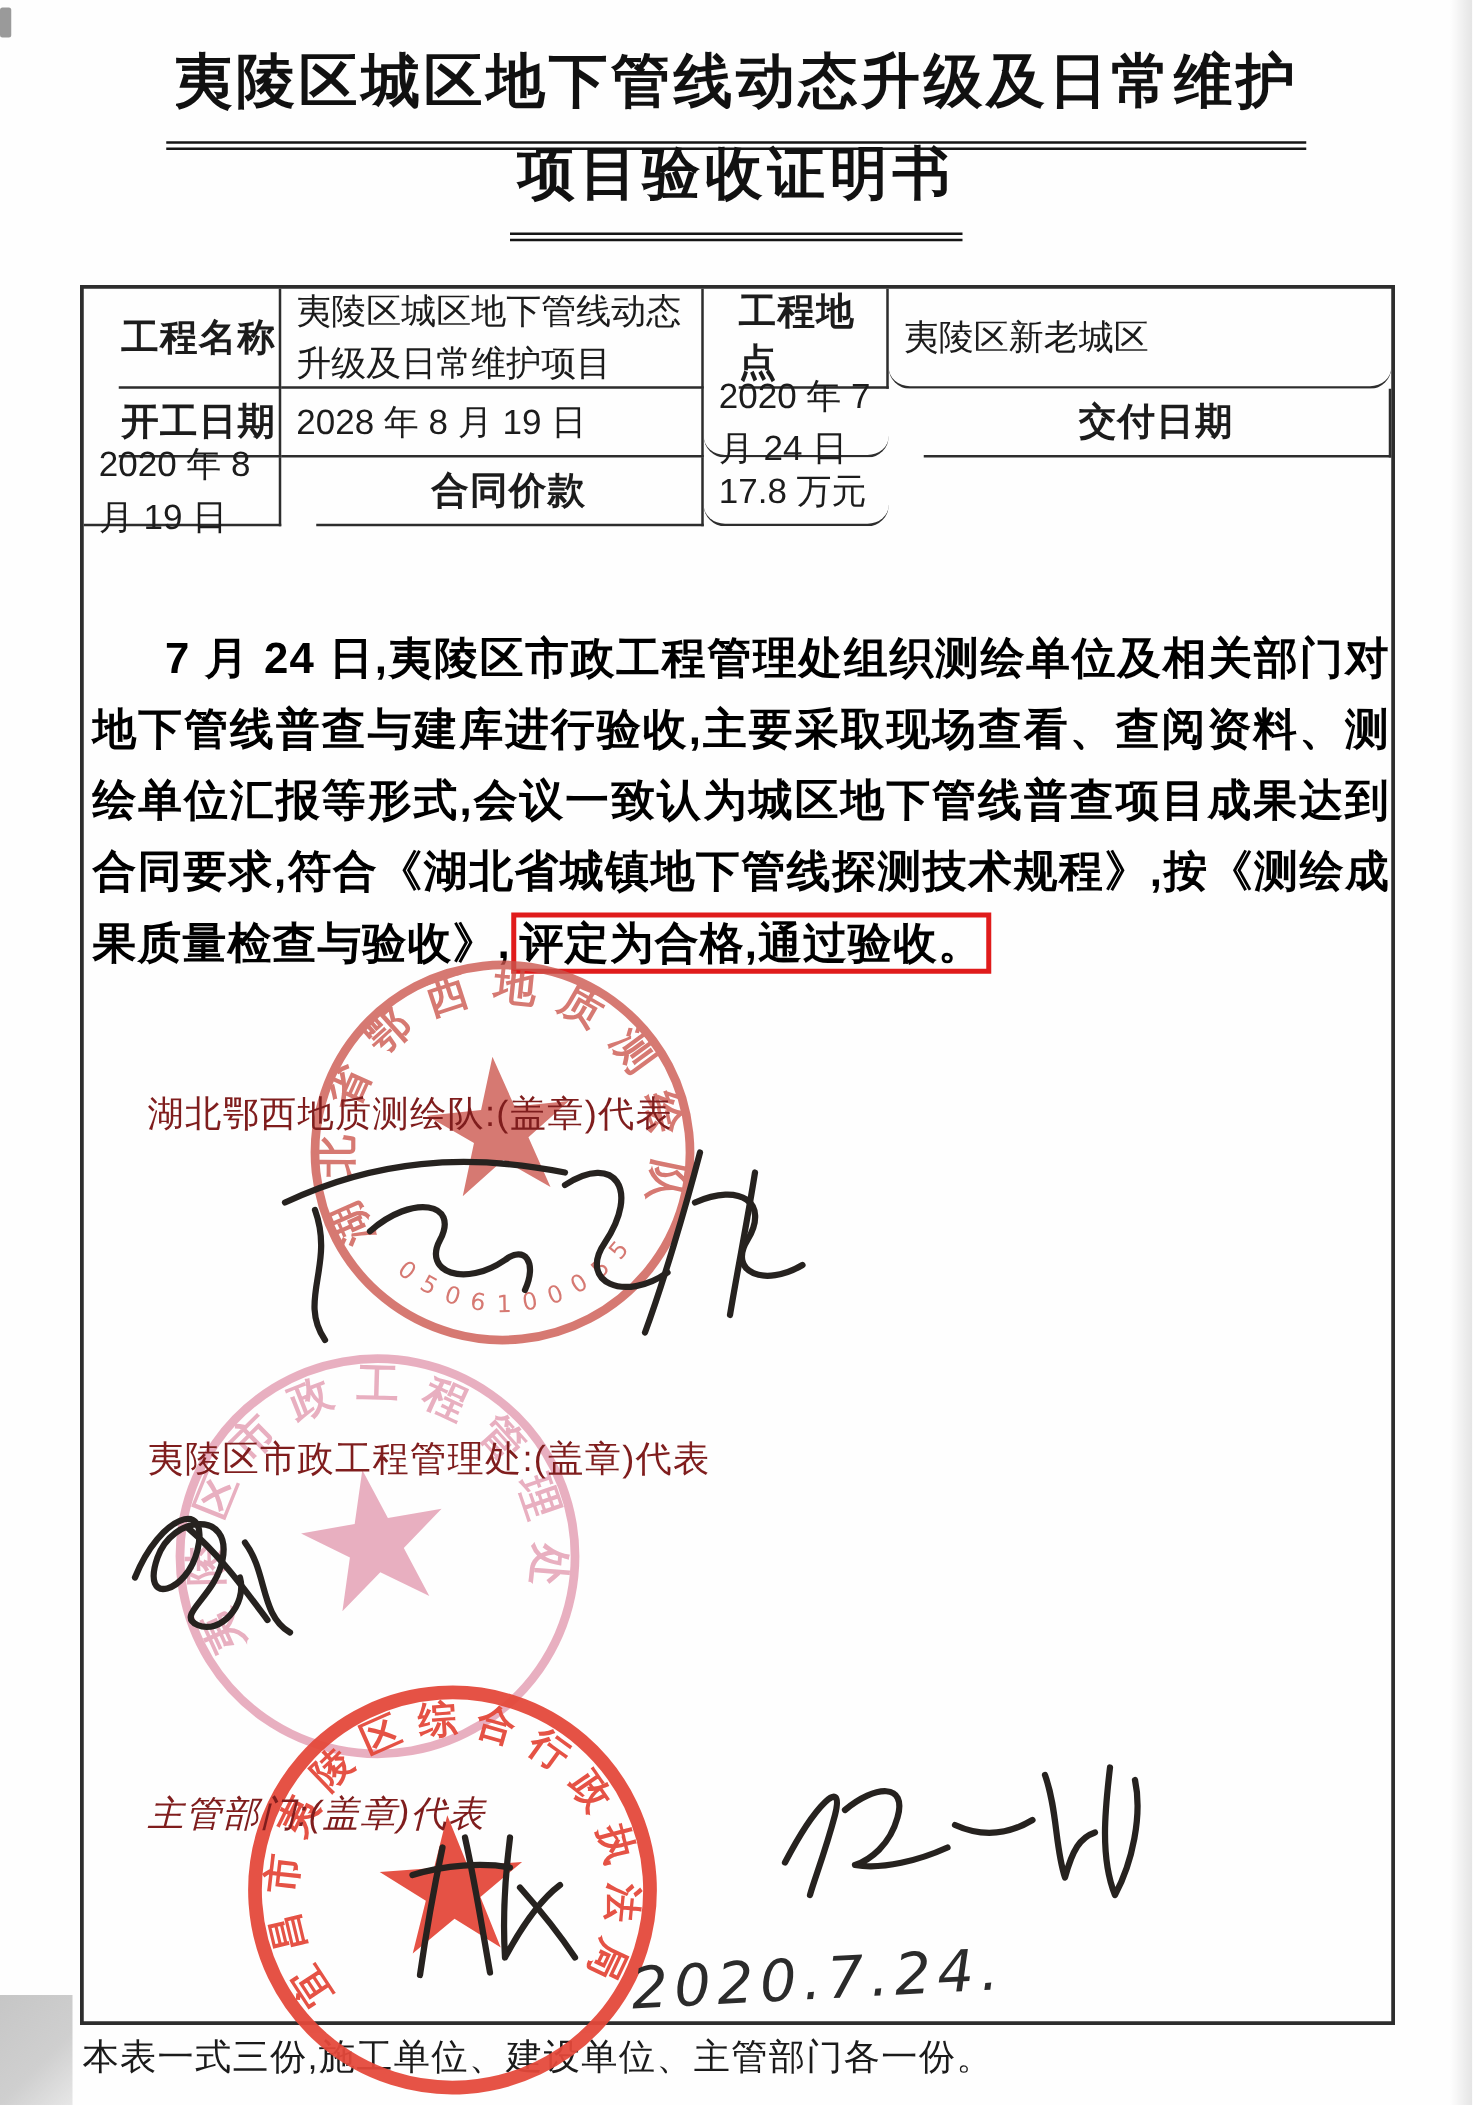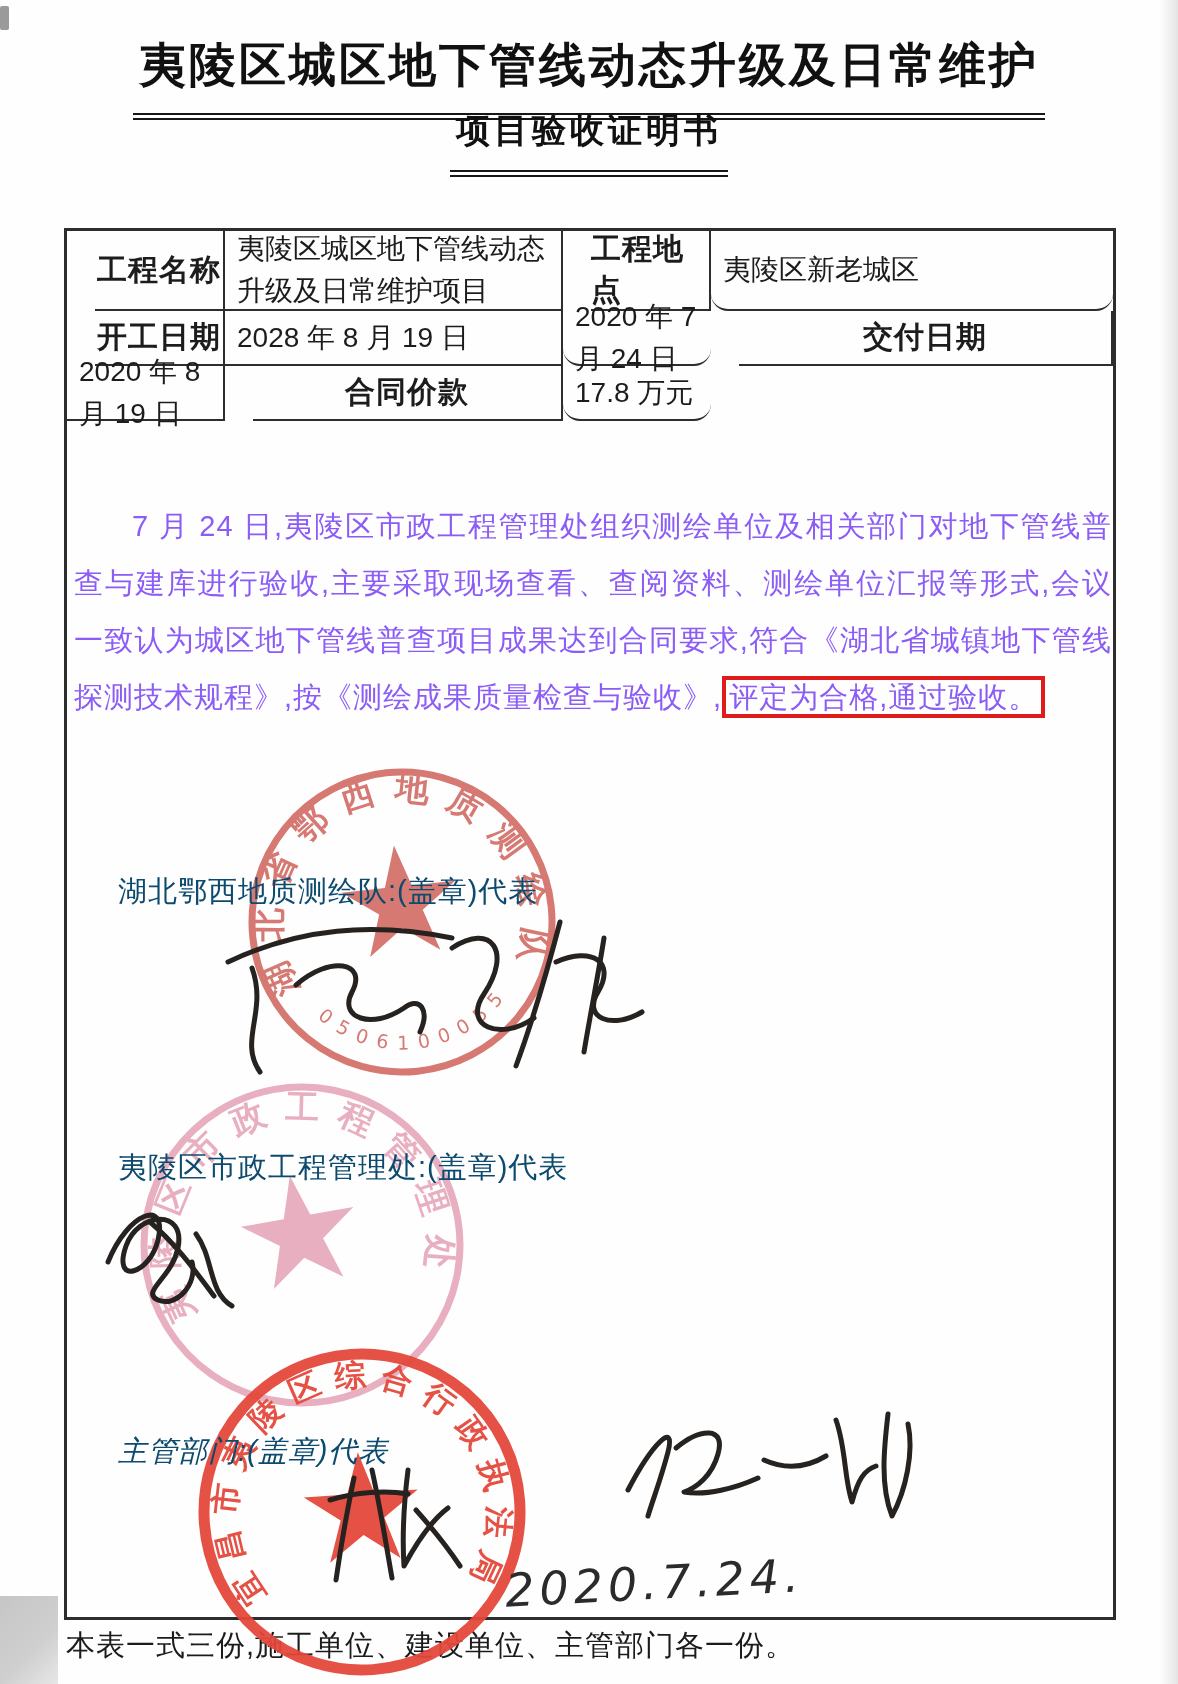--- a/index.html
+++ b/index.html
@@ -9,42 +9,42 @@
   
   .edge-right{position:absolute;right:0;top:0;width:18px;height:100%;
     background:linear-gradient(to right,rgba(0,0,0,0),rgba(0,0,0,0.10));}
   .corner-tl{position:absolute;left:0;top:6px;width:9px;height:24px;background:#9a9a9a;border-radius:2px;}
   .corner-bl{position:absolute;left:0;top:1596px;width:58px;height:88px;
     background:linear-gradient(135deg,#c6c6c6 0%,#cfcfcf 60%,#e7e7e7 100%);}
 
   
   .title{position:absolute;left:0;width:100%;text-align:center;font-weight:700;color:#111;}
   .t1{top:34px;font-size:47px;letter-spacing:3px;}
-  .t2{top:108px;font-size:34px;letter-spacing:4px;}
+  .t2{top:108px;font-size:46px;letter-spacing:4px;}
   .title span{display:inline-block;padding:0 6px 16px 6px;border-bottom:7px double #161616;}
 
   
   .tbl{position:absolute;left:64px;top:228px;width:1052px;height:1392px;box-sizing:border-box;
        border:3px solid #2d2d2d;display:grid;
        grid-template-columns:158px 338px 148px 1fr;
        grid-template-rows:80px 55px 55px 1fr;}
   .cell{box-sizing:border-box;border-right:2px solid #2d2d2d;border-bottom:2px solid #2d2d2d;
         display:flex;align-items:center;font-size:28px;}
   .cell.lbl{justify-content:center;font-weight:700;font-size:30px;letter-spacing:1px;margin-left:28px;}
   .cell.val{padding:4px 12px;line-height:42px;}
   .cell.noR{border-right:none;border-radius:17px;}
   .cell.big{grid-column:1/5;border:none;}
 
   
-  .para{position:absolute;left:74px;top:498px;width:1038px;font-size:29px;line-height:57px;
-        text-align:justify;text-indent:58px;color:#8b5cf6;letter-spacing:1px;}
+  .para{position:absolute;left:74px;top:498px;width:1038px;font-size:35px;line-height:57px;
+        text-align:justify;text-indent:58px;color:#000000;letter-spacing:1px;font-weight:bold;}
   .redbox{border:4px solid #e01b1b;padding:1px 3px;text-indent:0;}
 
   
-  .sign-label{position:absolute;left:118px;font-size:29px;letter-spacing:1px;color:#0c4a6e;z-index:6;text-align:center;}
+  .sign-label{position:absolute;left:118px;font-size:29px;letter-spacing:1px;color:#7f1d1d;z-index:6;text-align:center;}
   .sl1{top:872px;} .sl2{top:1148px;} .sl3{top:1432px;font-style:italic;}
 
   
   .hdate{position:absolute;left:505px;top:1556px;font-size:46px;color:#2b2b2b;
          font-style:italic;letter-spacing:5px;transform:rotate(-3deg);
          font-family:"DejaVu Sans",sans-serif;z-index:7;}
 
   
   .footer{position:absolute;left:66px;top:1626px;font-size:29px;letter-spacing:1px;color:#1b1b1b;}
 

